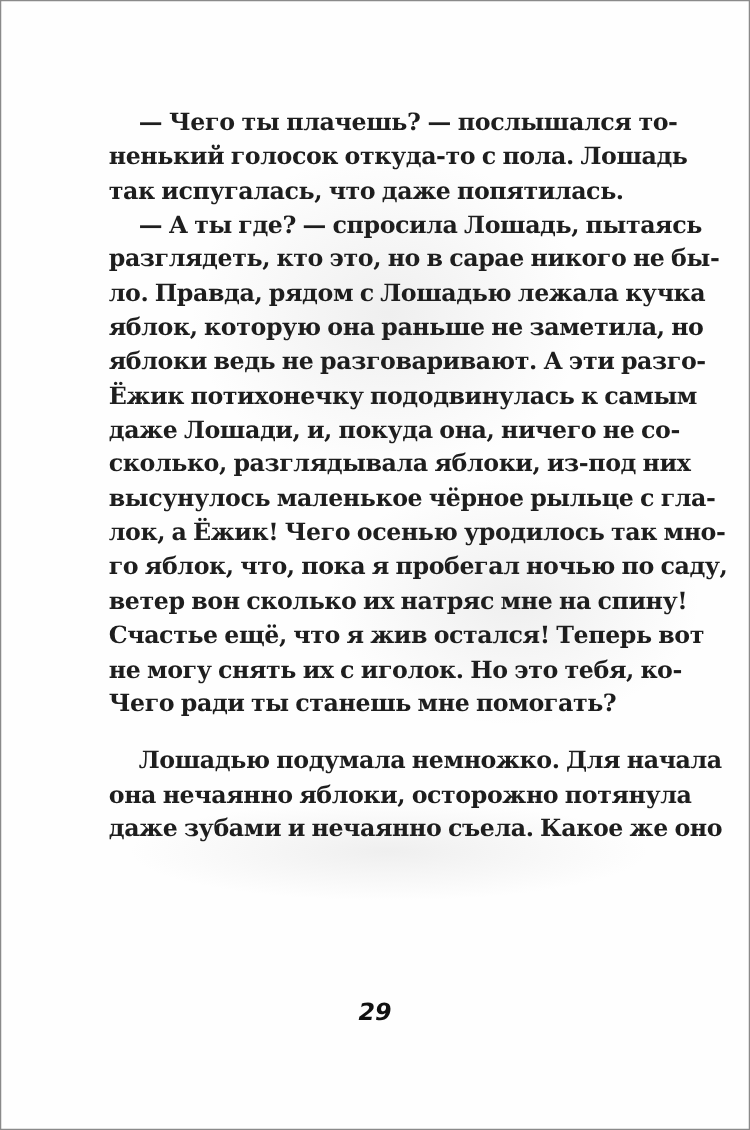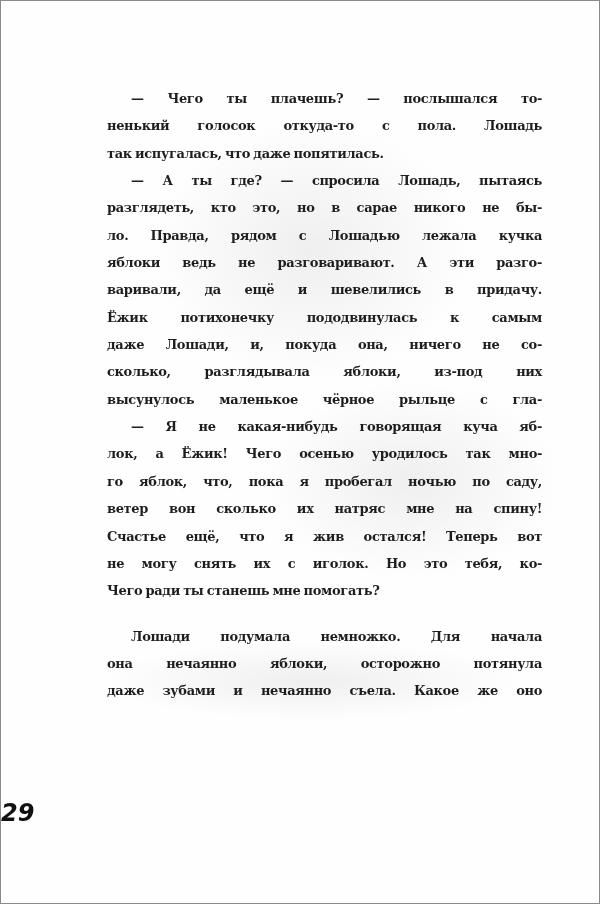--- a/index.html
+++ b/index.html
@@ -19,72 +19,70 @@
     position: absolute; border-radius: 50%;
     background: radial-gradient(ellipse at center, rgba(160,160,160,0.16), rgba(160,160,160,0) 70%);
     pointer-events: none;
   }
   .text {
     position: absolute; left: 86px; top: 84px; width: 455px;
     color: #1e1e1e;
   }
   .line {
     height: 27.35px; line-height: 27.35px;
-    font-size: 13px; font-weight: bold;
+    font-size: 19px; font-weight: bold;
     white-space: nowrap;
     text-align: justify; text-align-last: justify;
     letter-spacing: -0.35px;
     word-spacing: -1px;
-    margin-left: 20px;
   }
   .line.indent { padding-left: 24px; }
   .line.last { text-align-last: left; }
   .para-gap { height: 18px; }
   .page-number {
     position: absolute; left: 0; right: 0; top: 798px;
-    font-family: "DejaVu Sans", "Liberation Sans", sans-serif;
-    font-style: italic; font-weight: bold; font-size: 24px; color: #111;
+    text-align: center; font-family: "DejaVu Sans", "Liberation Sans", sans-serif;
+    font-style: italic; font-weight: bold; font-size: 19px; color: #111;
   }
 </style>
 </head>
 <body>
 
 <div class="page">
   <div class="blotch" style="left:150px;top:120px;width:320px;height:260px;"></div>
   <div class="blotch" style="left:260px;top:380px;width:300px;height:200px;"></div>
   <div class="blotch" style="left:100px;top:640px;width:420px;height:80px;"></div>
 
   <div class="text">
     <div>
       <div class="line indent">— Чего ты плачешь? — послышался то-</div>
       <div class="line">ненький голосок откуда-то с пола. Лошадь</div>
       <div class="line last">так испугалась, что даже попятилась.</div>
     </div>
     <div>
       <div class="line indent">— А ты где? — спросила Лошадь, пытаясь</div>
       <div class="line">разглядеть, кто это, но в сарае никого не бы-</div>
       <div class="line">ло. Правда, рядом с Лошадью лежала кучка</div>
+      <div class="line">яблок, которую она раньше не заметила, но</div>
       <div class="line">яблоки ведь не разговаривают. А эти разго-</div>
-      <div class="line">варивали, да ещё и шевелились в придачу.</div>
       <div class="line">Ёжик потихонечку пододвинулась к самым</div>
       <div class="line">даже Лошади, и, покуда она, ничего не со-</div>
       <div class="line">сколько, разглядывала яблоки, из-под них</div>
       <div class="line">высунулось маленькое чёрное рыльце с гла-</div>
     </div>
     <div>
-      <div class="line indent">— Я не какая-нибудь говорящая куча яб-</div>
       <div class="line">лок, а Ёжик! Чего осенью уродилось так мно-</div>
       <div class="line">го яблок, что, пока я пробегал ночью по саду,</div>
       <div class="line">ветер вон сколько их натряс мне на спину!</div>
       <div class="line">Счастье ещё, что я жив остался! Теперь вот</div>
       <div class="line">не могу снять их с иголок. Но это тебя, ко-</div>
       <div class="line last">Чего ради ты станешь мне помогать?</div>
     </div>
     <div class="para-gap"></div>
     <div>
-      <div class="line indent">Лошади подумала немножко. Для начала</div>
+      <div class="line indent">Лошадью подумала немножко. Для начала</div>
       <div class="line">она нечаянно яблоки, осторожно потянула</div>
       <div class="line">даже зубами и нечаянно съела. Какое же оно</div>
     </div>
   </div>
 
   <div class="page-number">29</div>
 </div>
 
 </body></html>

